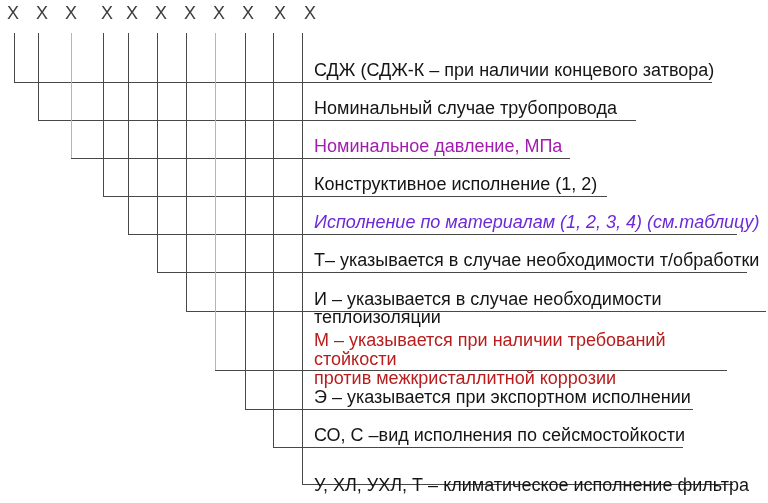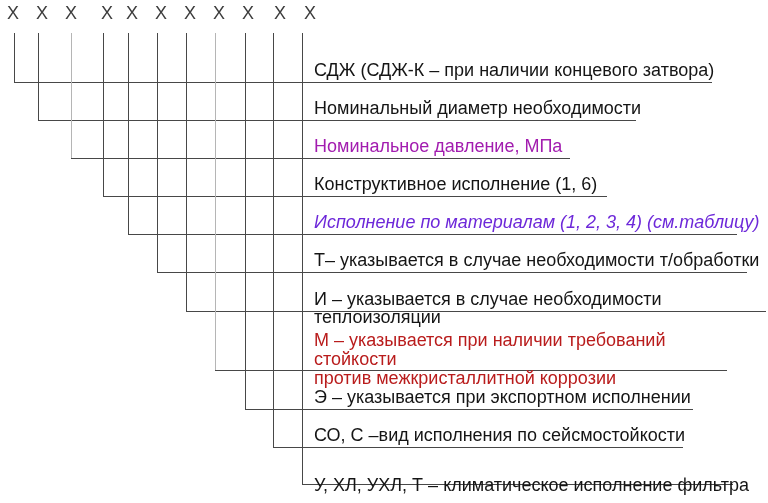--- a/index.html
+++ b/index.html
@@ -67,23 +67,23 @@
       <div class="hline" style="left: 215px; top: 370px; width: 512px; background: rgb(72, 72, 72);"></div>
       <div class="vline" style="left: 245px; top: 33px; height: 376px; background: rgb(72, 72, 72);"></div>
       <div class="hline" style="left: 245px; top: 409px; width: 448px; background: rgb(72, 72, 72);"></div>
       <div class="vline" style="left: 273px; top: 33px; height: 414px; background: rgb(72, 72, 72);"></div>
       <div class="hline" style="left: 273px; top: 447px; width: 410px; background: rgb(72, 72, 72);"></div>
       <div class="vline" style="left: 302px; top: 33px; height: 451px; background: rgb(72, 72, 72);"></div>
       <div class="hline" style="left: 302px; top: 484px; width: 431px; background: rgb(72, 72, 72);"></div>
     </div>
   <div id="labels">
       <div class="row-label" style="left: 314px; top: 61px; color: rgb(21, 21, 21);">СДЖ (СДЖ-К – при наличии концевого затвора)</div>
-      <div class="row-label" style="left: 314px; top: 99px; color: rgb(21, 21, 21);">Номинальный диаметр необходимости</div>
+      <div class="row-label" style="left: 314px; top: 99px; color: rgb(21, 21, 21);">Номинальный случае трубопровода</div>
       <div class="row-label" style="left: 314px; top: 137px; color: #a21caf;">Номинальное давление, МПа</div>
-      <div class="row-label" style="left: 314px; top: 175px; color: rgb(21, 21, 21);">Конструктивное исполнение (1, 6)</div>
+      <div class="row-label" style="left: 314px; top: 175px; color: rgb(21, 21, 21);">Конструктивное исполнение (1, 2)</div>
       <div class="row-label" style="left: 314px; top: 213px; color: #6d28d9; font-style: italic;">Исполнение по материалам (1, 2, 3, 4) (см.таблицу)</div>
       <div class="row-label" style="left: 314px; top: 251px; color: rgb(21, 21, 21);">Т– указывается в случае необходимости т/обработки</div>
       <div class="row-label" style="left: 314px; top: 290px; color: rgb(21, 21, 21);">И – указывается в случае необходимости теплоизоляции</div>
       <div class="row-label two-line" style="left: 314px; top: 331px; color: #b91c1c;">М – указывается при наличии требований стойкости
 против межкристаллитной коррозии</div>
       <div class="row-label" style="left: 314px; top: 388px; color: rgb(21, 21, 21);">Э – указывается при экспортном исполнении</div>
       <div class="row-label" style="left: 314px; top: 426px; color: rgb(21, 21, 21); text-align: center;">СО, С –вид исполнения по сейсмостойкости</div>
       <div class="row-label" style="left: 314px; top: 476px; color: rgb(21, 21, 21);">У, ХЛ, УХЛ, Т – климатическое исполнение фильтра</div>
     </div>
 </div>

